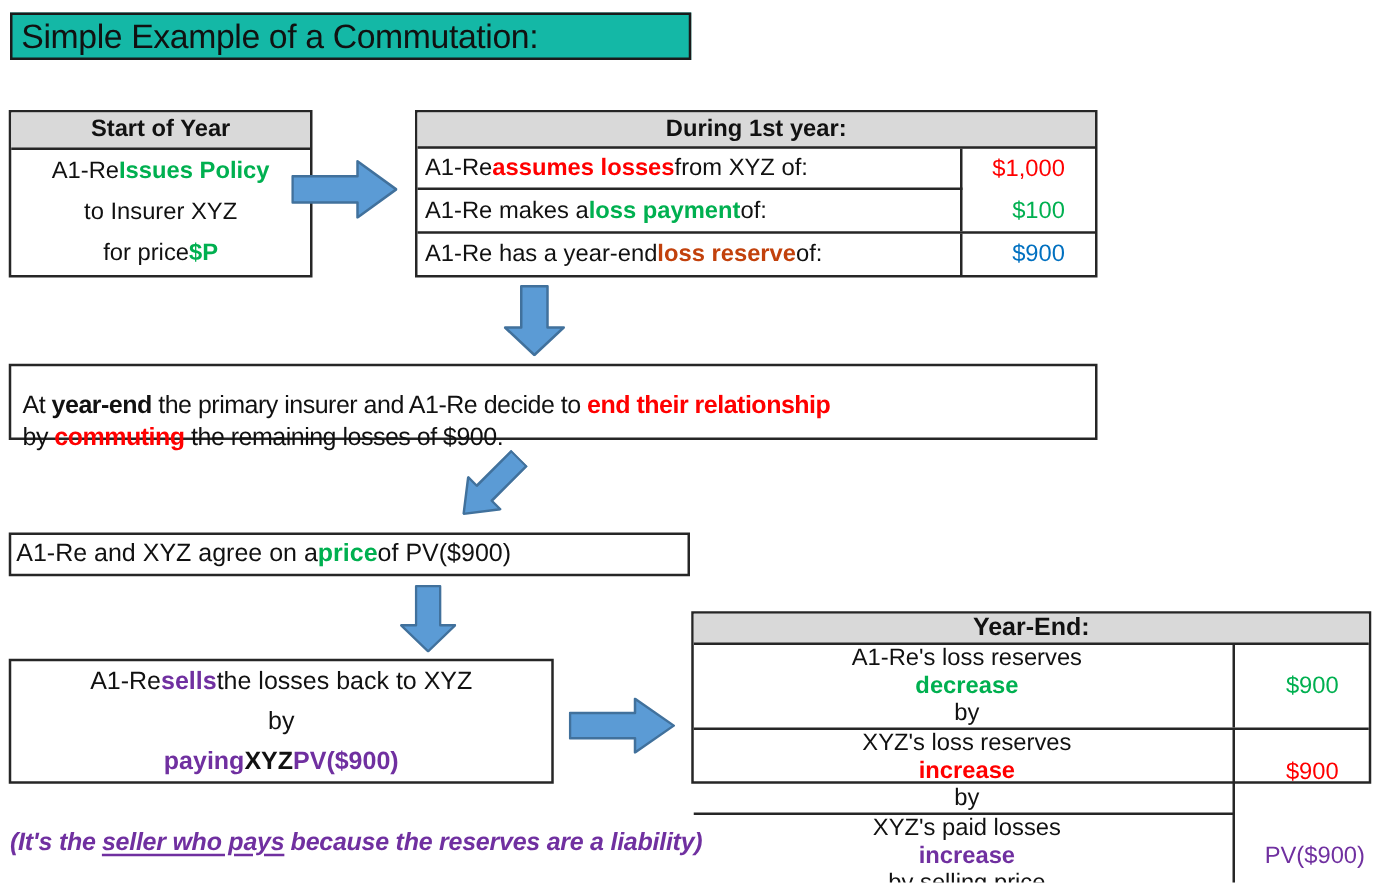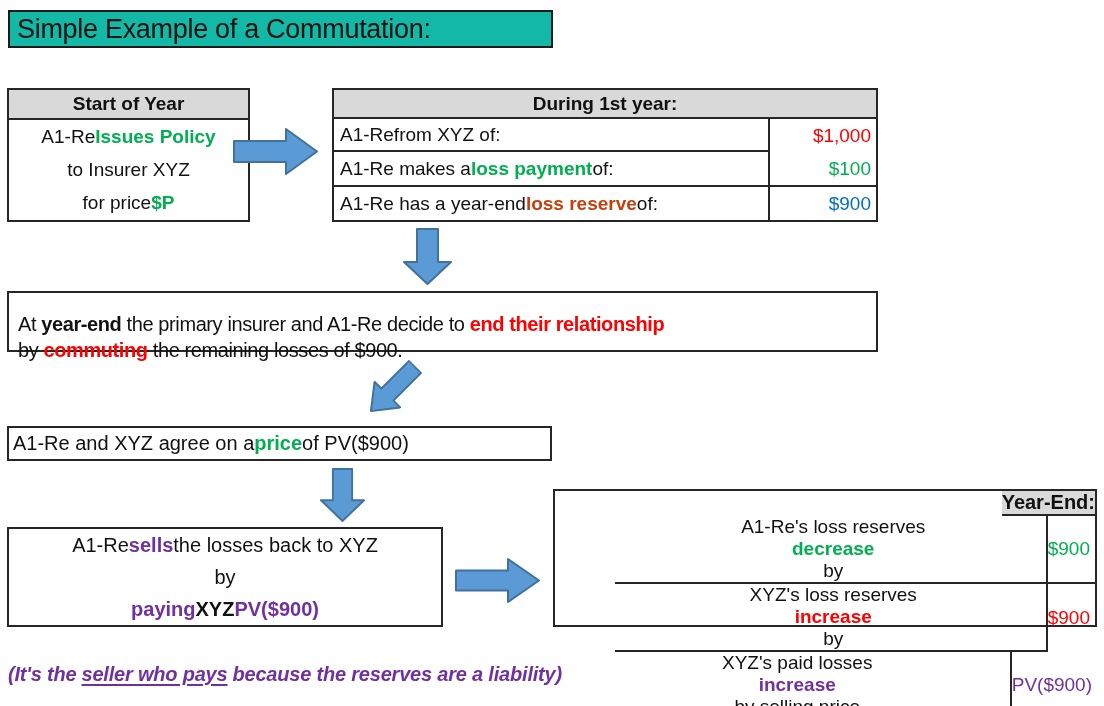--- a/index.html
+++ b/index.html
@@ -26,31 +26,31 @@
   .title-box{
     left:8px;top:10px;width:545px;height:38px;background:#14b8a6;
     border:2px solid #1a1a1a;font-size:27px;display:flex;align-items:center;
     padding-left:7px;letter-spacing:-0.3px;
   }
 
   
   .xtable{display:flex;flex-direction:column;}
   .trow{display:flex;flex:1;}
   .cl{display:flex;align-items:center;padding-left:6px;font-size:19px;box-sizing:border-box;}
-  .cv{display:flex;align-items:center;justify-content:flex-end;padding-right:5px;font-size:19px;flex:1;box-sizing:border-box;}
+  .cv{display:flex;align-items:center;justify-content:flex-end;padding-right:24px;font-size:19px;flex:1;box-sizing:border-box;}
 
   
   .during{left:332px;top:88px;width:546px;height:134px;}
   .during .thead{height:29px;}
   .during .cl{width:436px;border-right:2px solid #262626;}
   .during .trow0 .cl{border-bottom:2px solid #262626;}
   .during .trow1{border-bottom:2px solid #262626;}
 
   
-  .yearend{left:553px;top:489px;width:544px;height:138px;align-items:flex-end;}
+  .yearend{left:553px;top:489px;width:544px;height:138px;}
   .yearend .thead{height:32px;font-size:20px;}
   .yearend .cl{width:433px;border-right:2px solid #262626;flex-direction:column;}
   .yearend .trow0{border-bottom:2px solid #262626;}
   .yearend .trow1 .cl{border-bottom:2px solid #262626;}
 
   
   .startbox{left:7px;top:88px;width:243px;height:134px;display:flex;flex-direction:column;}
   .startbox .thead{height:30px;}
   .startbox .bodyline{flex:1;display:flex;align-items:center;justify-content:center;font-size:19px;}
 
@@ -106,20 +106,21 @@
   <svg class="arrow-svg" width="85" height="47" viewBox="0 0 85 47">
     <polygon points="1,13 53,13 53,1 84,23.5 53,46 53,34 1,34" fill="#5B9BD5" stroke="#41719C" stroke-width="2" stroke-linejoin="round"></polygon>
   </svg>
 </div>
 
 <div class="abs box xtable during">
   <div class="thead">During 1st year:</div>
   <div class="trow trow0">
     <div class="cl">
       <span>A1-Re </span>
+        <span class="r">assumes losses</span>
         <span> from XYZ of:</span>
     </div>
     <div class="cv vr">$1,000</div>
   </div>
   <div class="trow trow1">
     <div class="cl">
       <span>A1-Re makes a </span>
         <span class="g">loss payment</span>
         <span> of:</span>
     </div>

